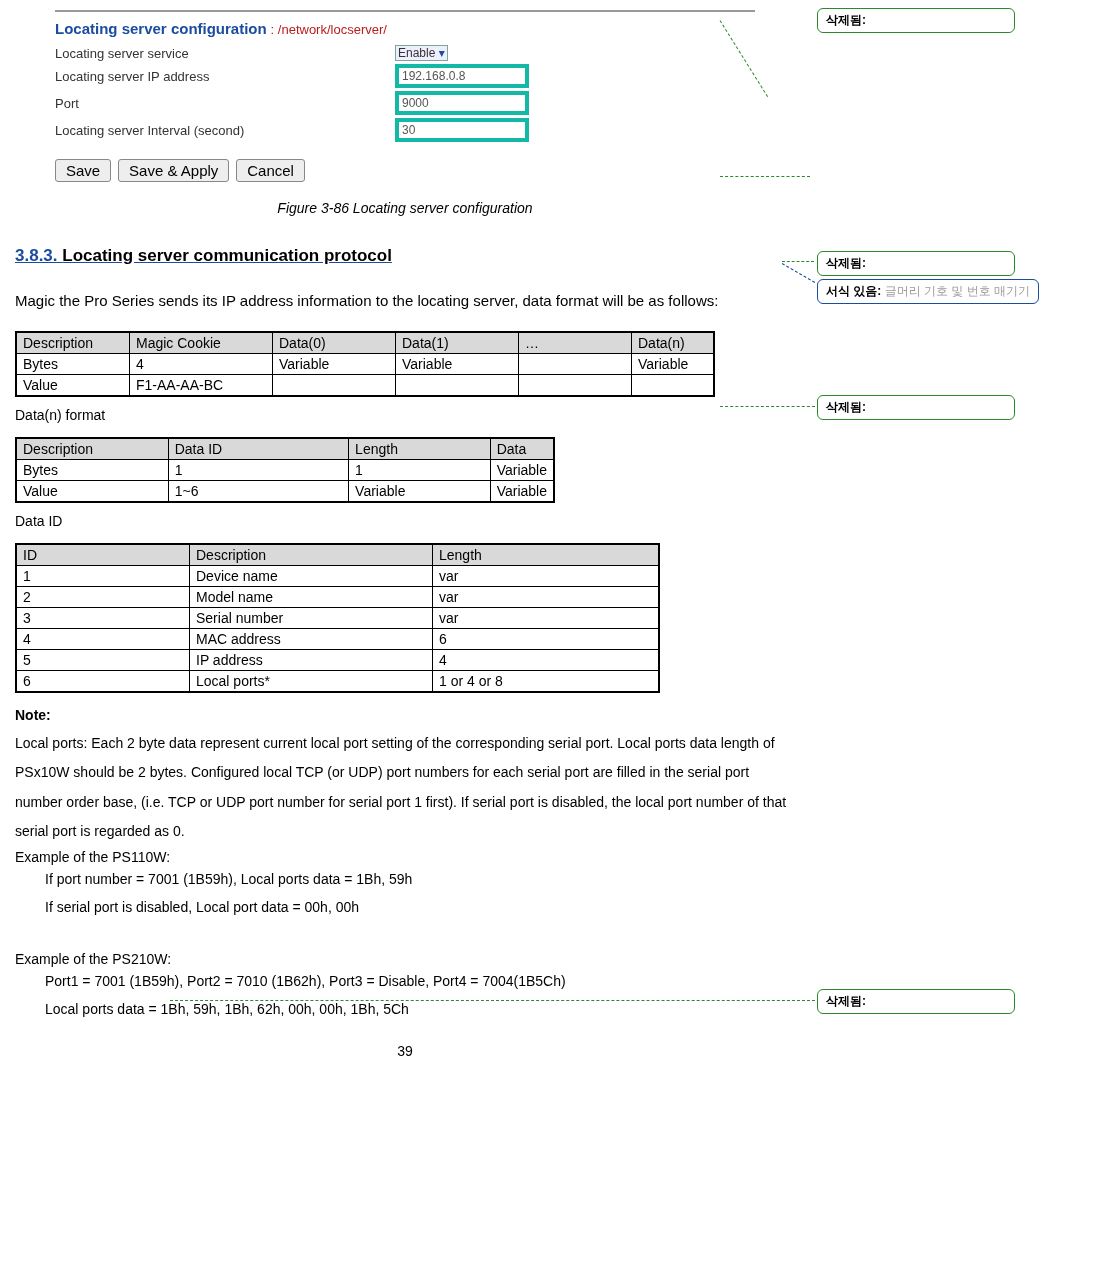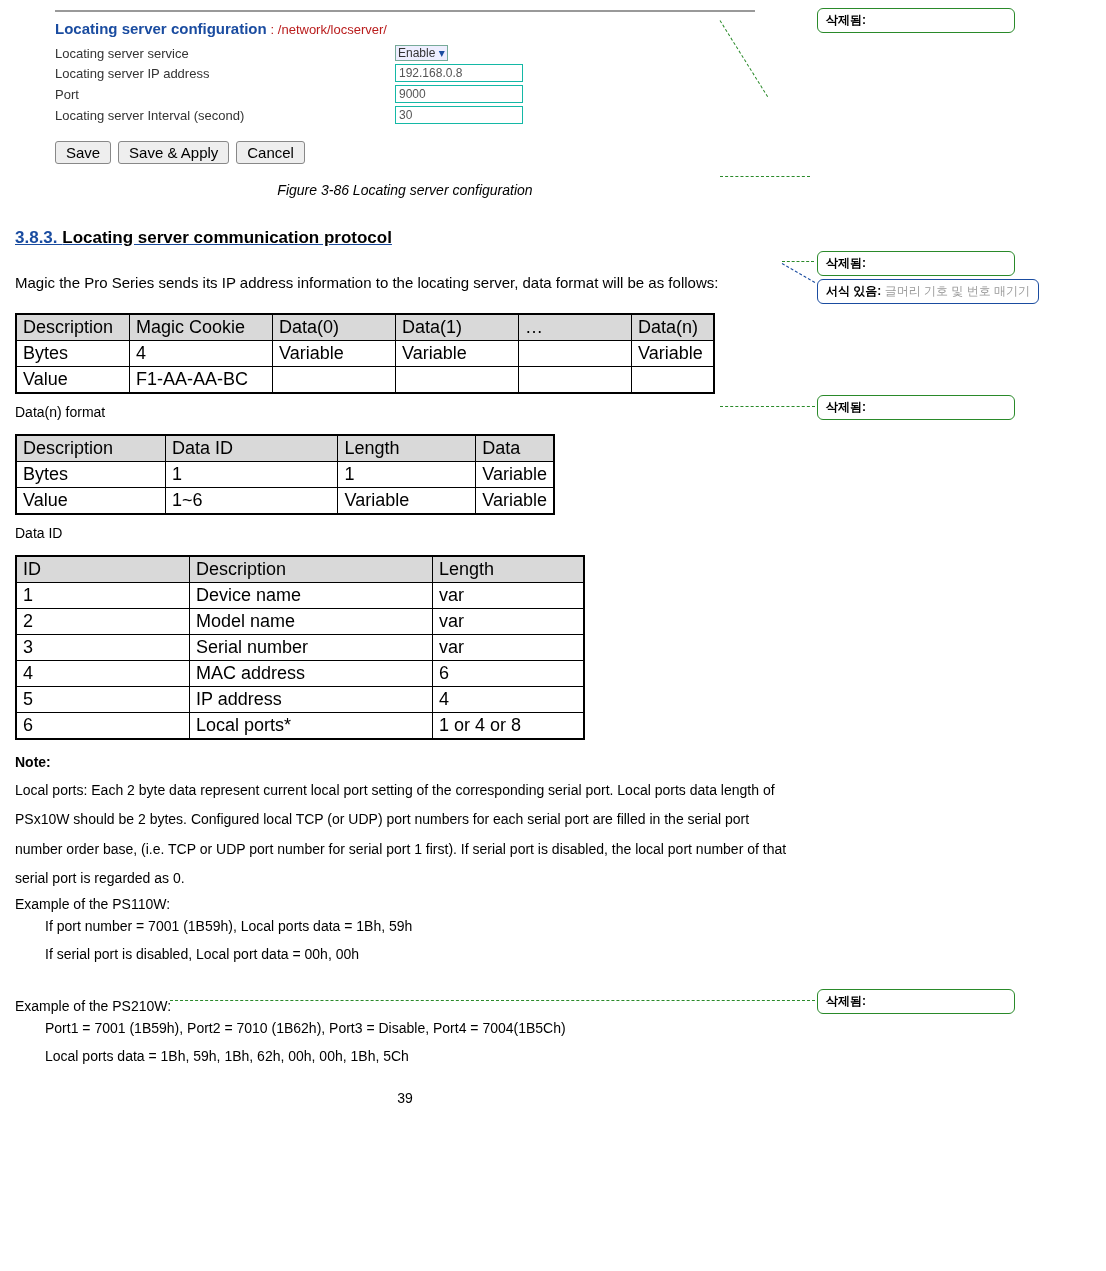--- a/index.html
+++ b/index.html
@@ -45,21 +45,21 @@
       width: 340px;
     }
     .config-select {
       background: #eef;
       border: 1px solid #7a9;
       font-size: 12px;
       padding: 0 2px;
     }
     .config-input {
       background: #fff;
-      border: 1px solid #14b8a6;
+      border: 4px solid #14b8a6;
       font-size: 12px;
       padding: 1px 3px;
       width: 120px;
       color: #555;
     }
     .buttons-row {
       margin-left: 40px;
       margin-top: 6px;
     }
     .btn {
@@ -85,21 +85,21 @@
     }
     .body-text {
       font-size: 15px;
       line-height: 2.2;
       margin-top: 18px;
       text-align: justify;
     }
     .data-table {
       border-collapse: collapse;
       margin-top: 14px;
-      font-size: 18px;
+      font-size: 14px;
     }
     .data-table th, .data-table td {
       border: 1px solid #000;
       padding: 2px 6px;
       text-align: left;
       font-weight: normal;
     }
     .data-table th {
       background: #d9d9d9;
     }
@@ -247,21 +247,21 @@
     <tr>
       <td>Value</td>
       <td>1~6</td>
       <td>Variable</td>
       <td>Variable</td>
     </tr>
   </tbody>
     </table>
 
   <div class="sub-heading">Data ID</div>
-  <table class="data-table outer" style="width:570px;">
+  <table class="data-table outer" style="width:645px;">
     <tbody>
         <tr>
       <th style="width:160px;">ID</th>
       <th style="width:230px;">Description</th>
       <th>Length</th>
     </tr>
     <tr>
           <td>1</td>
           <td>Device name</td>
           <td>var</td>

